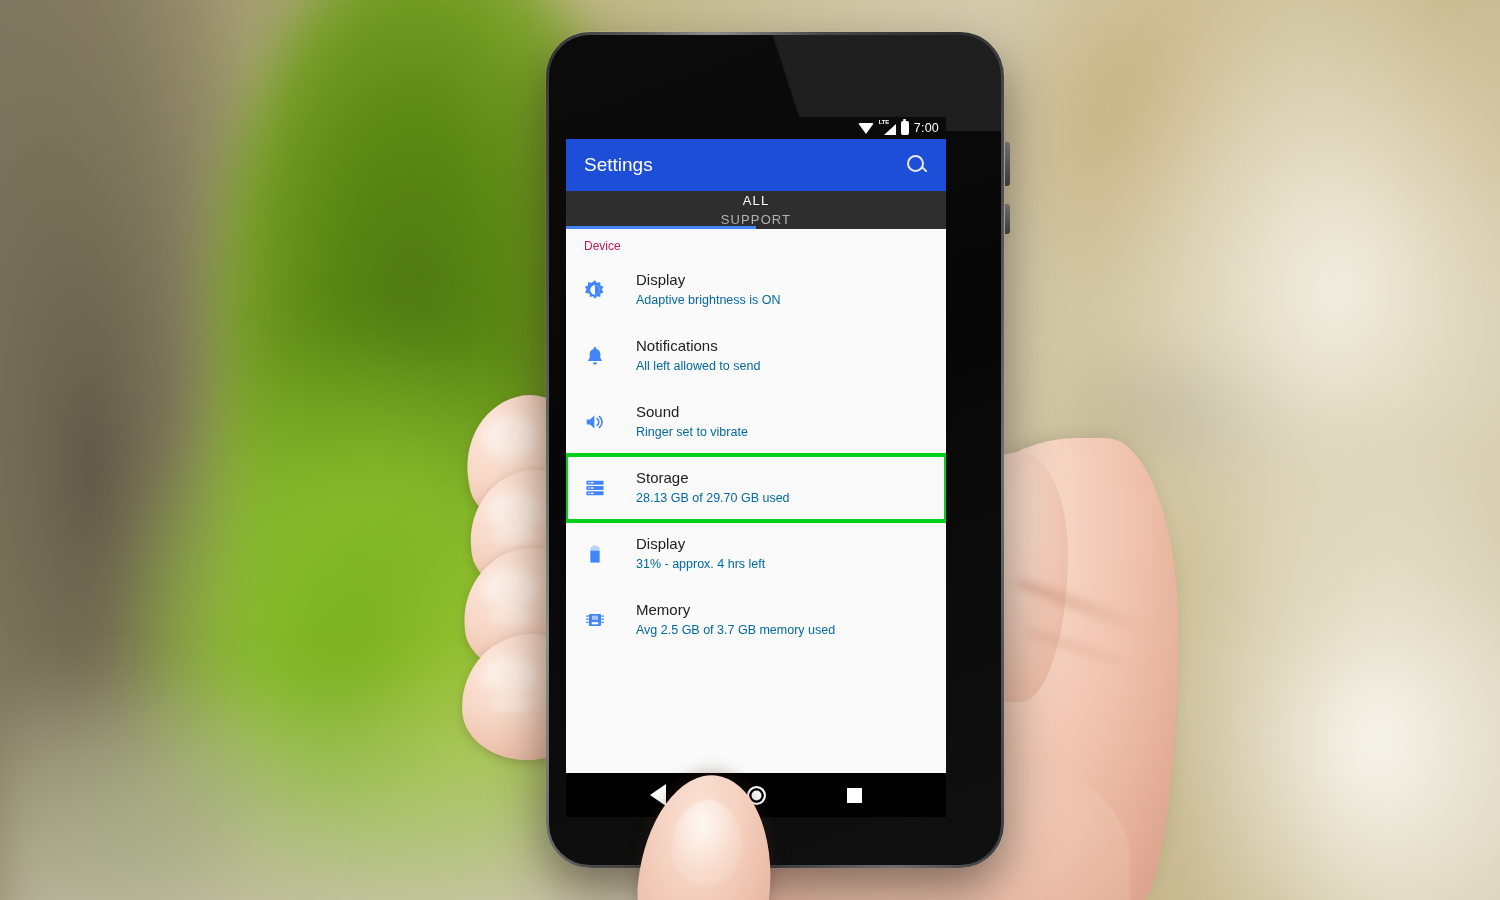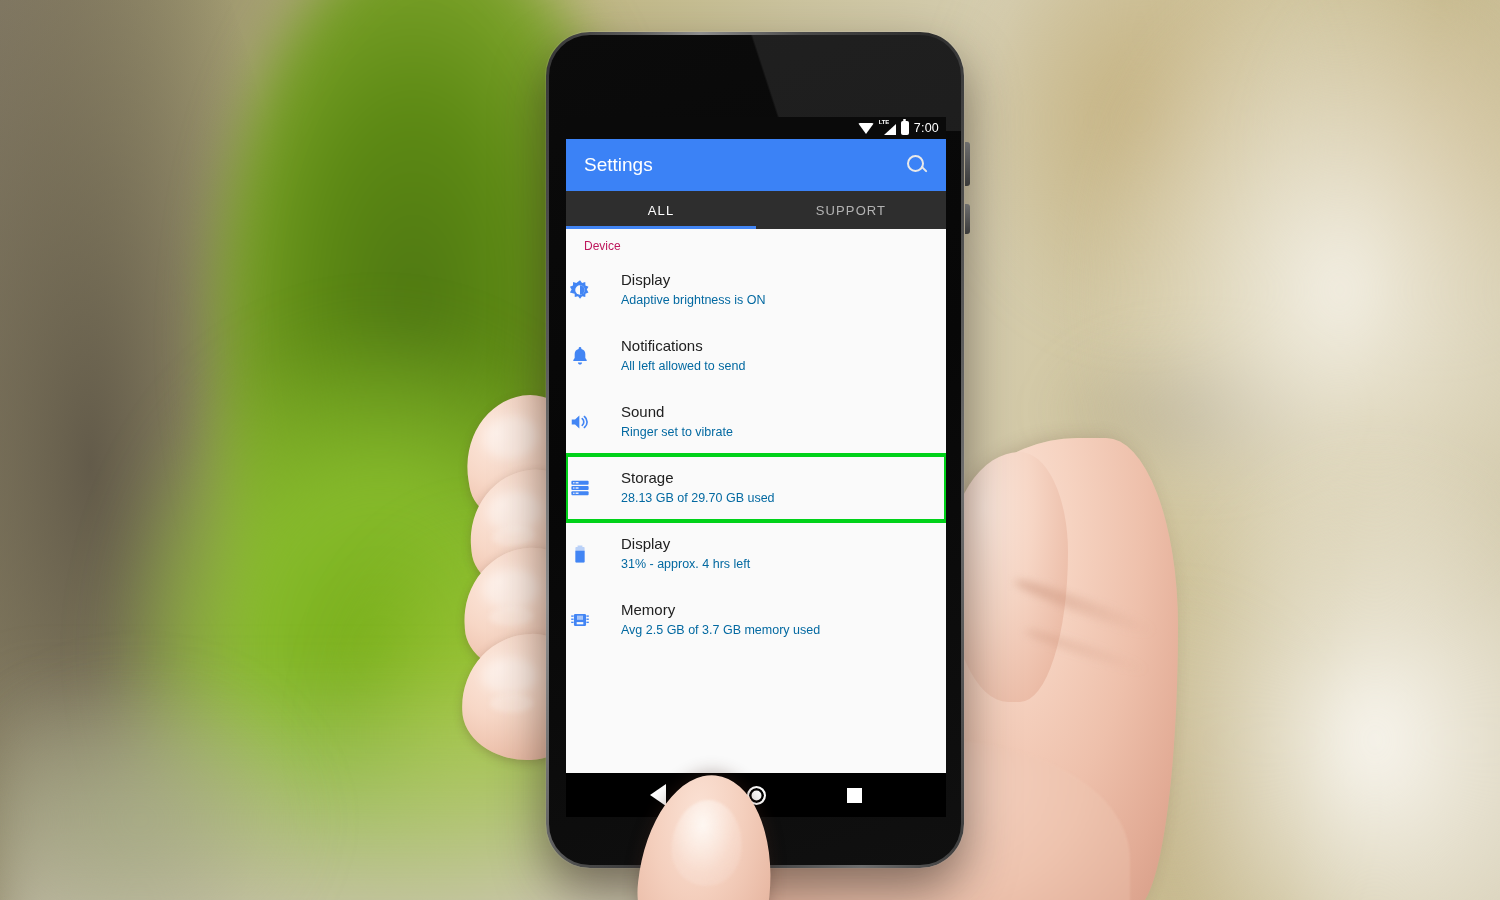--- a/index.html
+++ b/index.html
@@ -126,21 +126,21 @@
   }
   .wrist {
     left:700px; bottom:-40px; width:430px; height:200px;
     background:radial-gradient(ellipse at 50% 20%, #f7d6c6 0%, #eec3ae 55%, #e0ab95 100%);
     border-radius:45% 45% 0 0 / 60% 60% 0 0;
     filter:blur(1px);
   }
 
   
   #phone {
-    position:absolute; left:546px; top:32px; width:418px; height:836px;
+    position:absolute; left:546px; top:32px; width:458px; height:836px;
     border-radius:44px;
     background:linear-gradient(105deg,#343434 0%,#5c5c5c 14%,#8d8d8d 24%,#4a4a4a 40%,#2b2b2b 60%,#6e6e6e 84%,#3a3a3a 100%);
     box-shadow:0 22px 50px rgba(40,30,20,.55), 0 0 0 1px rgba(255,255,255,.12);
     padding:3px;
   }
   #phone-body {
     width:100%; height:100%; border-radius:41px;
     background:linear-gradient(160deg,#0b0b0b 0%,#070707 45%,#101010 100%);
     position:relative; overflow:hidden;
   }
@@ -188,53 +188,53 @@
     background:#fff; position:relative;
   }
   .batt::before{
     content:''; position:absolute; top:-3.5px; left:1.6px;
     width:3px;height:2px;background:#fff;border-radius:1px;
   }
   .clock { color:#fff; font-size:12.5px; letter-spacing:.2px; }
 
   
   .appbar {
-    height:52px; background:#3b82f6; display:flex; align-items:center;
+    height:52px; background:#1d4ed8; display:flex; align-items:center;
     justify-content:space-between; padding:0 18px;
   }
   .app-title { color:#fff; font-size:19px; }
   .search-ic { width:22px; height:22px; position:relative; cursor:pointer; }
   .search-ic::before{
     content:''; position:absolute; left:1px; top:1px; width:13px; height:13px;
     border:2px solid #e9e9e9; border-radius:50%;
   }
   .search-ic::after{
     content:''; position:absolute; left:13.5px; top:14px; width:8px; height:2px;
     background:#e9e9e9; transform:rotate(45deg); border-radius:1px;
   }
 
   
-  .tabs { height:38px; background:#2e2e2e; display:flex; position:relative; }
+  .tabs { height:38px; background:#2e2e2e; display:flex; position:relative;flex-direction:column; }
   .tab {
     flex:1; display:flex; align-items:center; justify-content:center;
     font-size:13px; letter-spacing:1.1px; cursor:pointer;
   }
   .tab.active { color:#ffffff; }
   .tab.inactive { color:#b3b3b3; }
   .tab-underline {
     position:absolute; bottom:0; left:0; width:50%; height:3px; background:#4285f4;
   }
 
   
   .list { background:#fafafa; height:calc(100% - 22px - 52px - 38px - 44px); }
   .section-hdr {
     padding:10px 0 4px 18px; color:#be185d; font-size:12px;
   }
   .row {
-    display:flex; align-items:center; height:66px; padding:0 0 0 3px;
+    display:flex; align-items:center; height:66px; padding:0 0 0 18px;
     cursor:pointer; position:relative;
   }
   .row-icon { width:38px; flex:0 0 38px; display:flex; align-items:center; justify-content:flex-start; }
   .row-txt { padding-left:14px; }
   .row-title { font-size:15px; color:#212121; line-height:1.25; }
   .row-sub { font-size:12.5px; color:#0369a1; line-height:1.35; margin-top:2px; }
 
   .row.highlight {
     outline:4px solid #00d219; outline-offset:-2px;
   }

